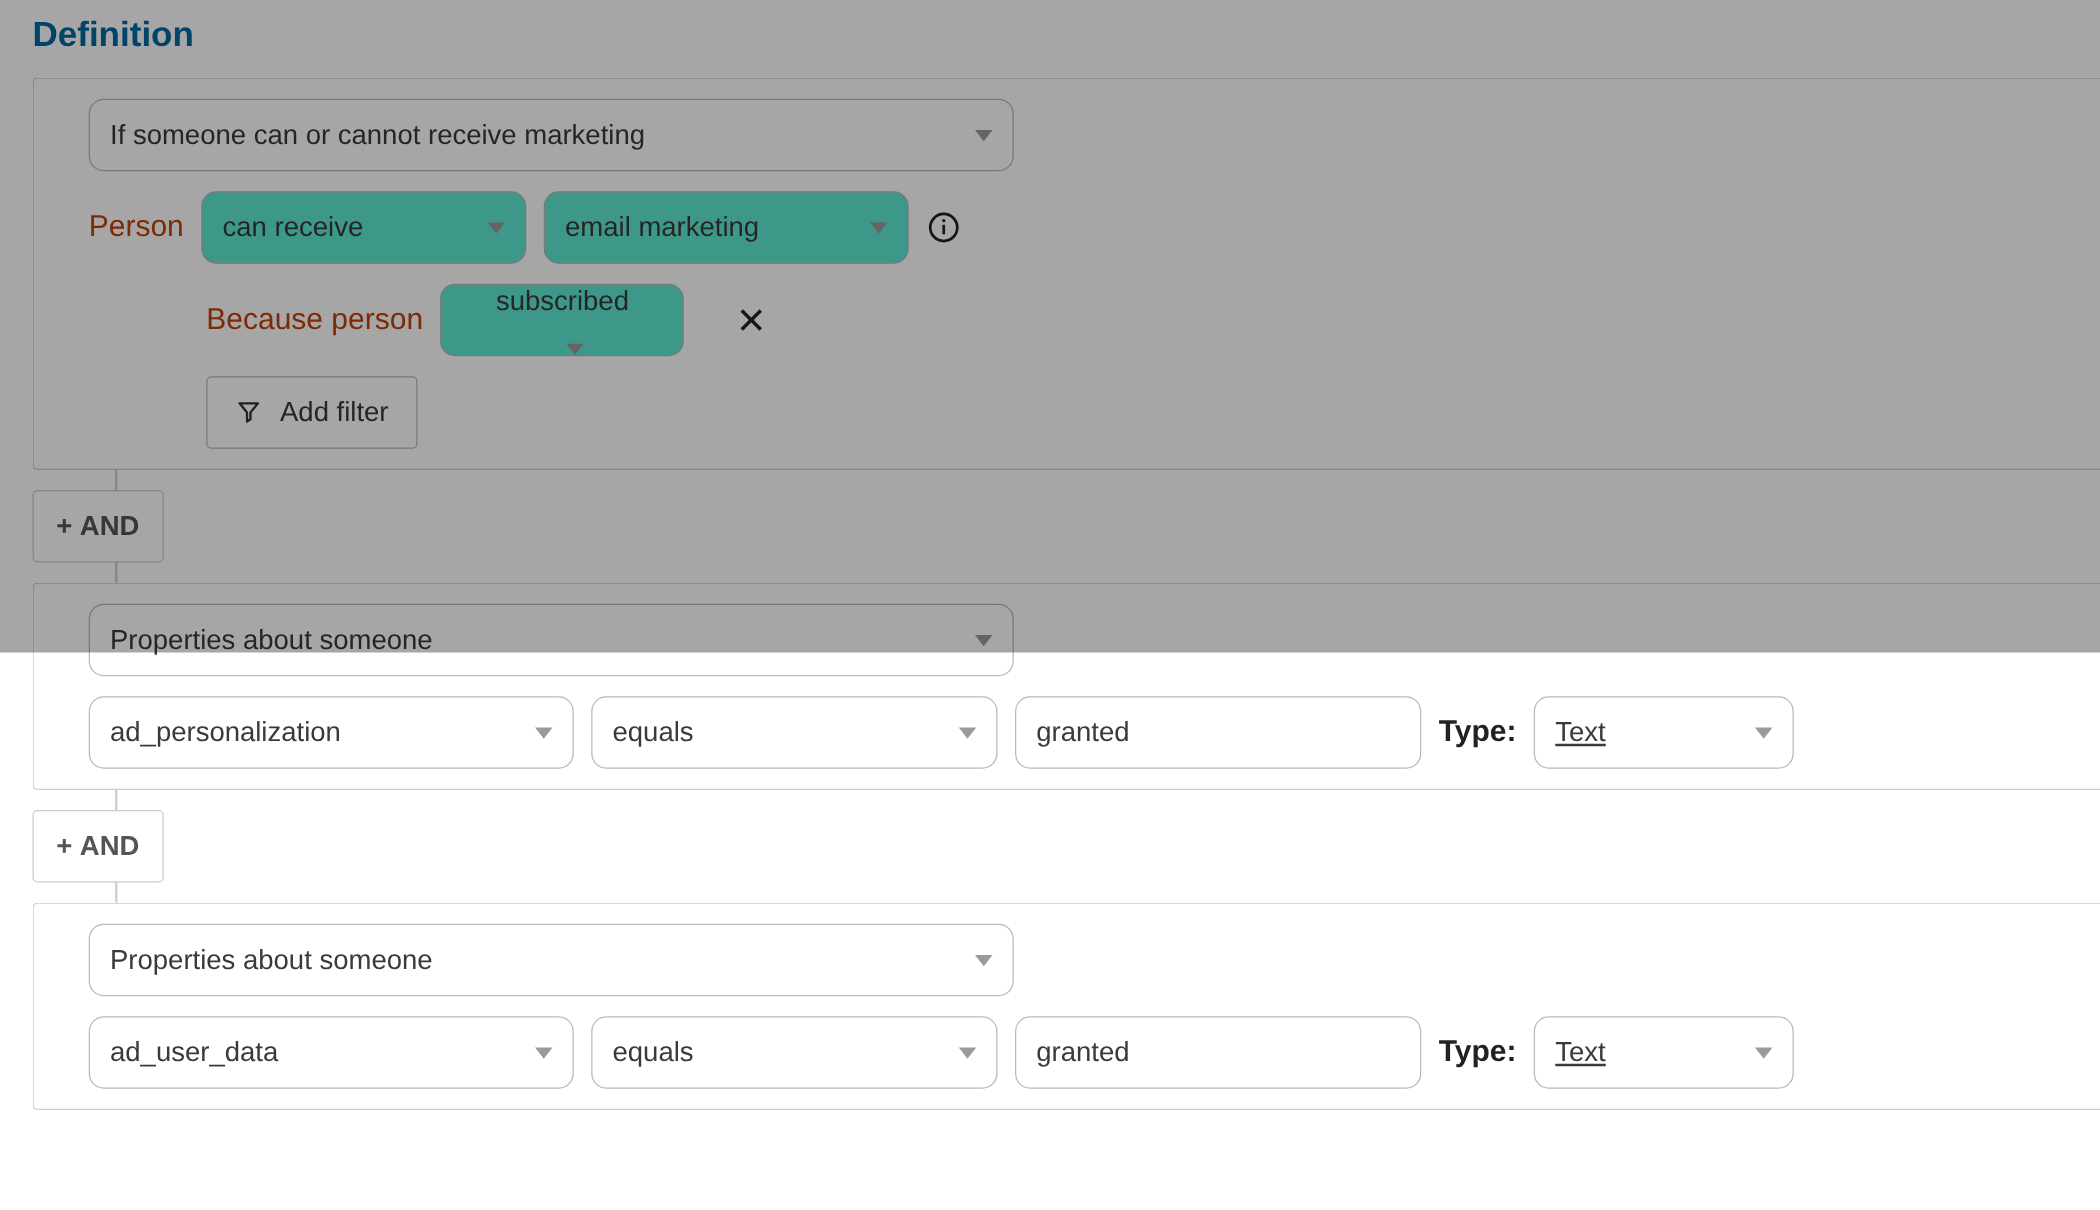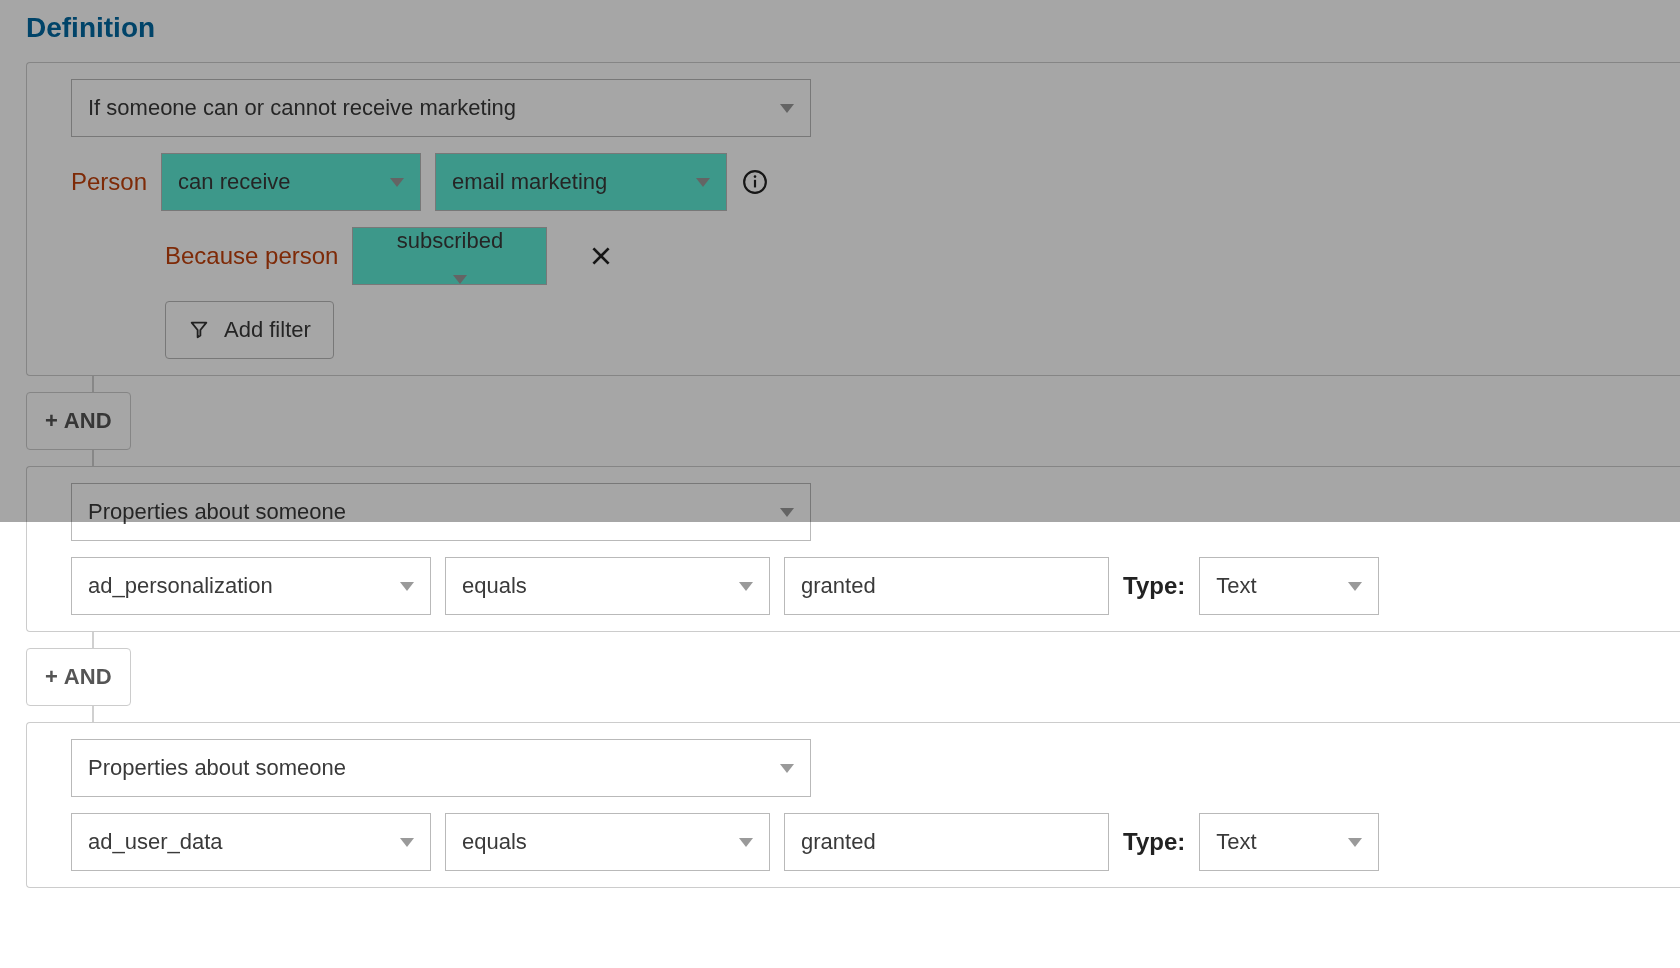--- a/index.html
+++ b/index.html
@@ -48,21 +48,21 @@
     .label-strong {
       font-size: 24px;
       font-weight: 600;
       color: #222;
     }
     .dropdown, .select-field, .text-input {
       display: inline-flex;
       align-items: center;
       justify-content: space-between;
       border: 1px solid #b9b9b9;
-      border-radius: 0;
+      border-radius: 12px;
       background: #fff;
       padding: 0 16px;
       height: 58px;
       font-size: 22px;
       color: #3a3a3a;
       cursor: pointer;
       position: relative;
     }
     .select-field { background: #5eead4; }
     .text-input {
@@ -75,23 +75,23 @@
       border-left: 7px solid transparent;
       border-right: 7px solid transparent;
       border-top: 9px solid #9a9a9a;
       margin-left: 20px;
       flex-shrink: 0;
     }
     .w-wide { width: 740px; }
     .w-260 { width: 260px; }
     .w-250 { width: 292px; }
     .w-195 { width: 195px; flex-direction: column; }
-    .w-420 { width: 360px; }
+    .w-420 { width: 388px; }
     .w-325 { width: 325px; }
-    .w-180 { width: 180px; }
+    .w-180 { width: 208px; text-decoration: underline; }
     .indent-1 { padding-left: 94px; }
     .icon-info {
       display: inline-flex;
       align-items: center; justify-content: center;
       width: 28px; height: 28px;
       cursor: pointer;
     }
     .icon-close {
       display: inline-flex;
       align-items: center; justify-content: center;

